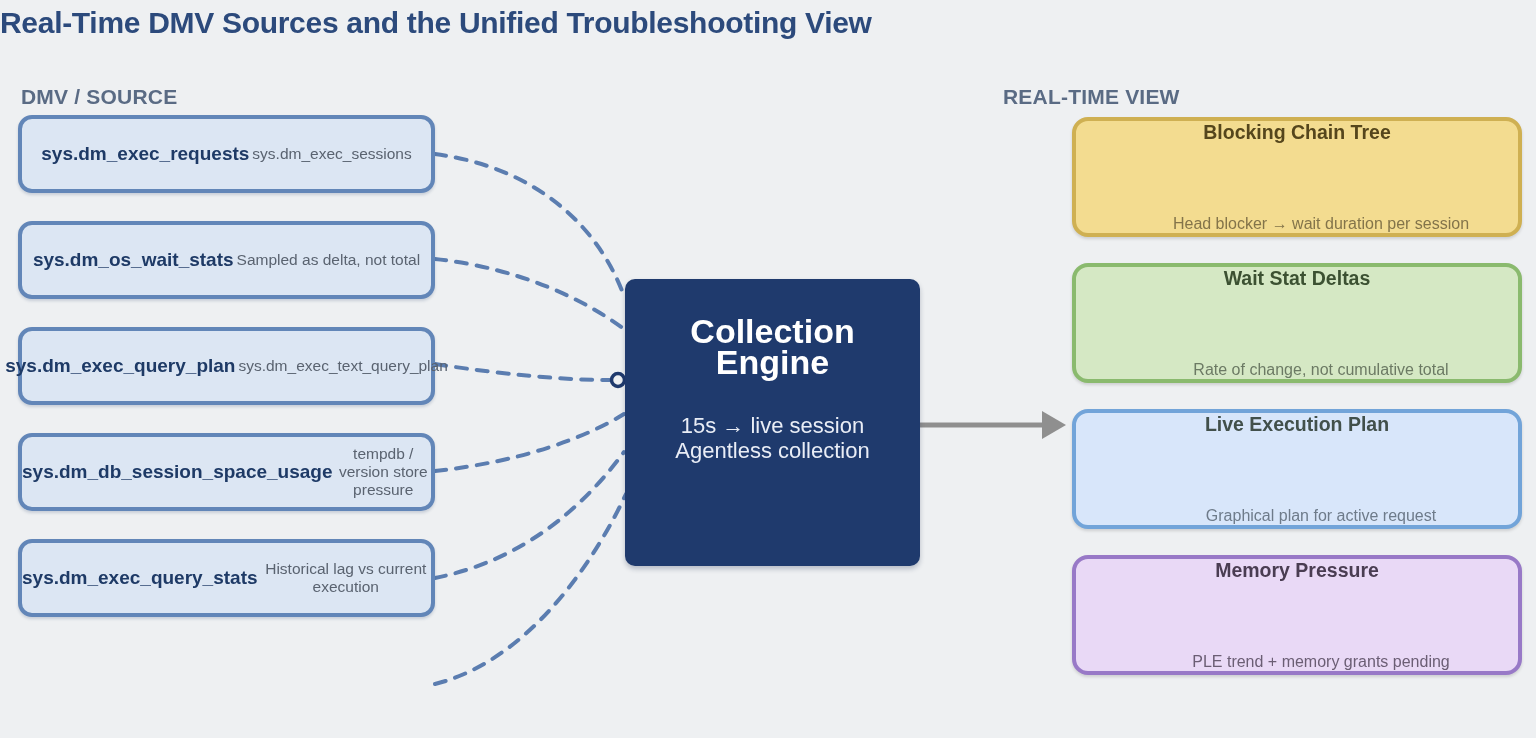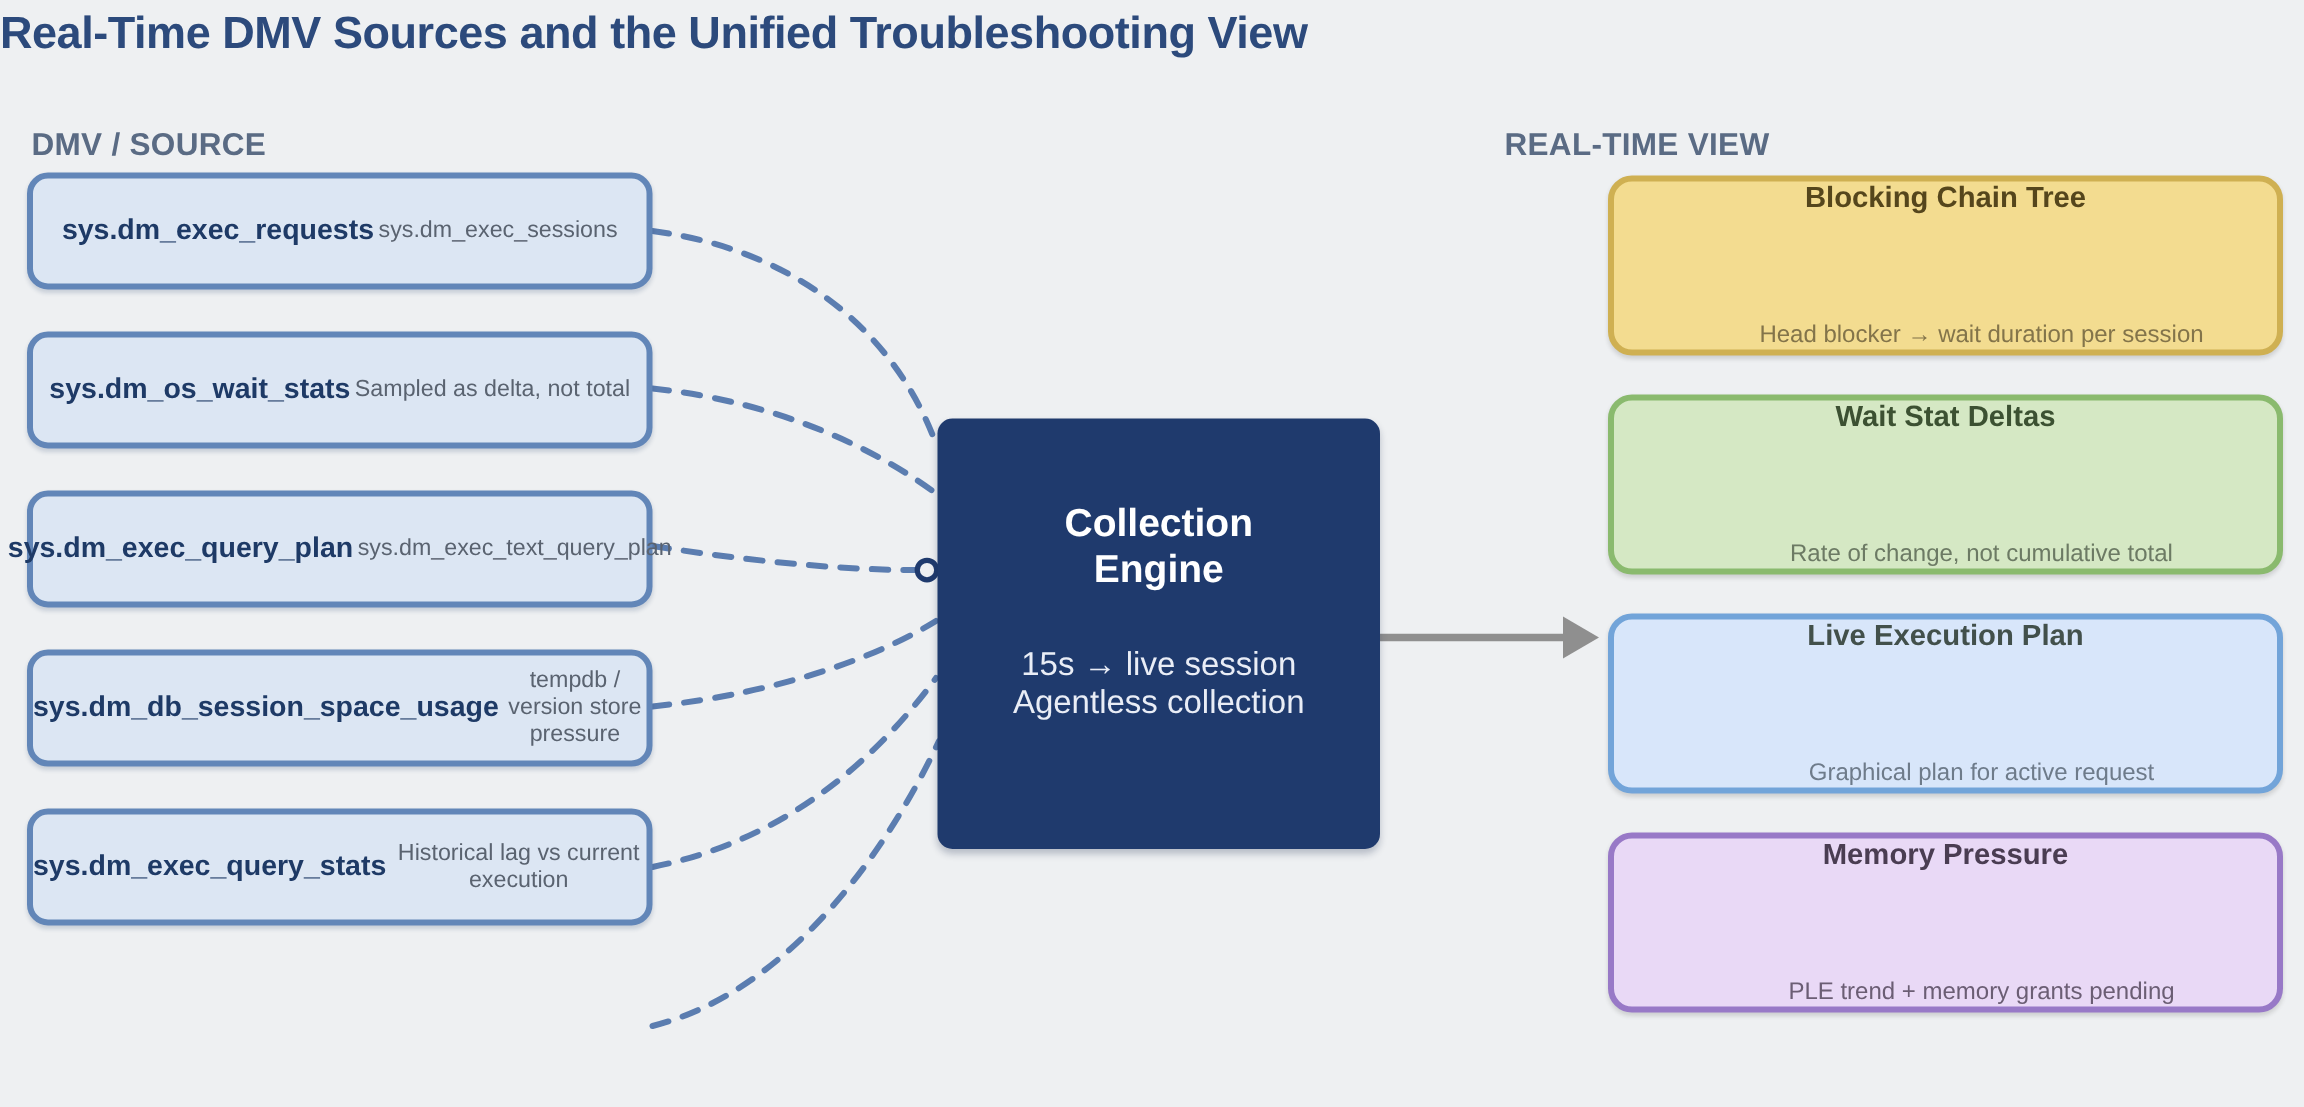--- a/index.html
+++ b/index.html
@@ -94,25 +94,24 @@
     width: 295px; height: 287px;
     box-sizing: border-box;
     background: var(--engine-fill, #1f3a6d);
     border-radius: 10px;
     text-align: center;
     z-index: 2;
     box-shadow: 0 3px 5px rgba(20, 35, 70, 0.25);
   }
   .engine-title {
     padding-top: 37px;
-    font-size: 26px;
+    font-size: 34px;
     font-weight: bold;
     line-height: 31px;
     color: var(--engine-title-text, #ffffff);
-    margin-top: 17px;
   }
   .engine-details {
     margin-top: 35px;
     font-size: 22px;
     line-height: 25px;
     color: var(--engine-detail-text, #e9edf6);
   }
 
   .view-col {
     position: absolute;

